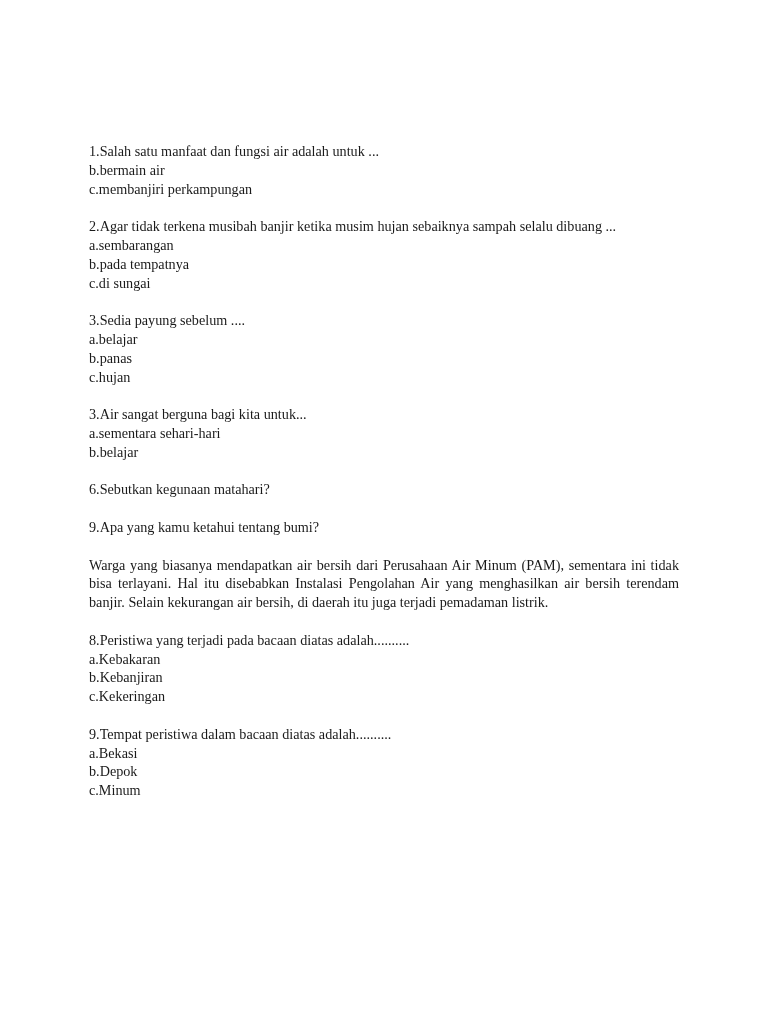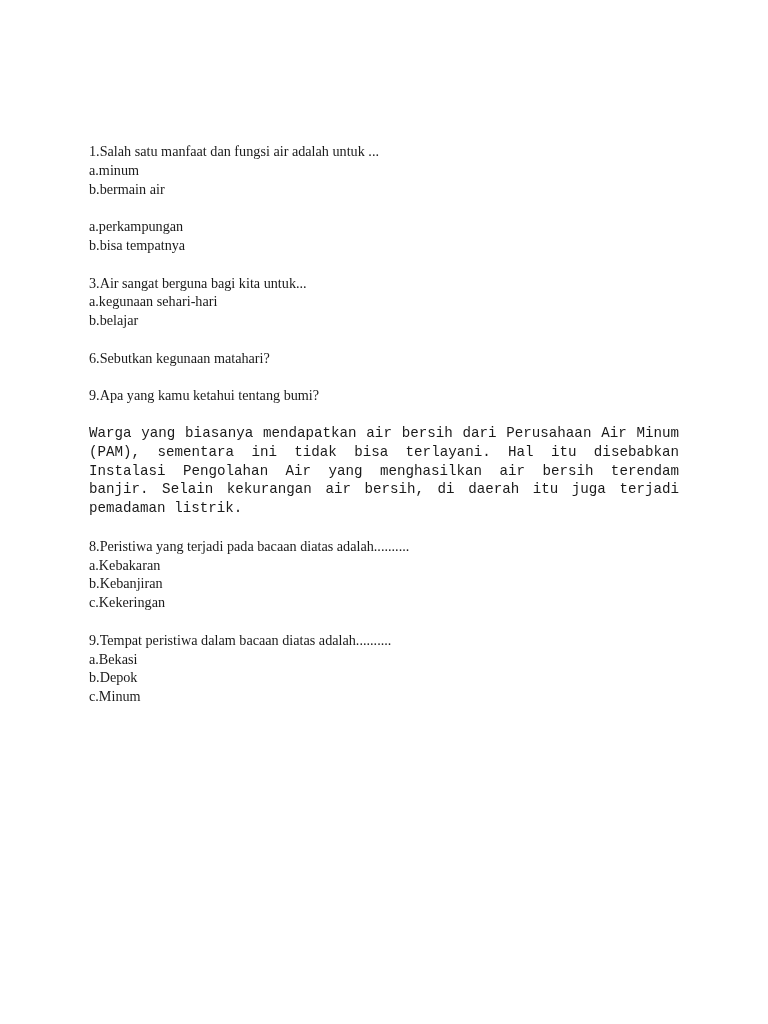--- a/index.html
+++ b/index.html
@@ -5,42 +5,50 @@
     html, body { margin: 0; padding: 0; }
     body {
       width: 768px; height: 1024px; background: #ffffff; overflow: hidden;
       font-family: "Liberation Serif", "DejaVu Serif", serif;
       color: #1a1a1a;
     }
     .page { position: absolute; left: 89px; top: 100px; width: 590px; font-size: 14.2px; line-height: 18.8px; margin-top: 42px; }
     .block { margin: 0 0 18.8px 0; }
     .line { display: block; white-space: nowrap; }
     .para { display: block; text-align: justify; }
-    .para-last { text-align-last: left; font-family: Liberation Mono, monospace; }
+    .para-last { text-align-last: left; }
   </style>
 </head>
 <body>
 
 <div class="page">
 
   <div class="block">
     <span class="line">1.Salah satu manfaat dan fungsi air adalah untuk ...</span>
-    <span class="line">a.minum</span>
     <span class="line">b.bermain air</span>
+    <span class="line">c.membanjiri perkampungan</span>
   </div>
 
   <div class="block">
-    <span class="line">a.perkampungan</span>
-    <span class="line">b.bisa tempatnya</span>
+    <span class="line">2.Agar tidak terkena musibah banjir ketika musim hujan sebaiknya sampah selalu dibuang ...</span>
+    <span class="line">a.sembarangan</span>
+    <span class="line">b.pada tempatnya</span>
+    <span class="line">c.di sungai</span>
   </div>
 
+  <div class="block">
+    <span class="line">3.Sedia payung sebelum ....</span>
+    <span class="line">a.belajar</span>
+    <span class="line">b.panas</span>
+    <span class="line">c.hujan</span>
+  </div>
 
   <div class="block">
     <span class="line">3.Air sangat berguna bagi kita untuk...</span>
-    <span class="line">a.kegunaan sehari-hari</span>
+    <span class="line">a.sementara sehari-hari</span>
     <span class="line">b.belajar</span>
   </div>
 
 
   <div class="block">
     <span class="line">6.Sebutkan kegunaan matahari?</span>
   </div>
 
   <div class="block">
     <span class="line">9.Apa yang kamu ketahui tentang bumi?</span>

